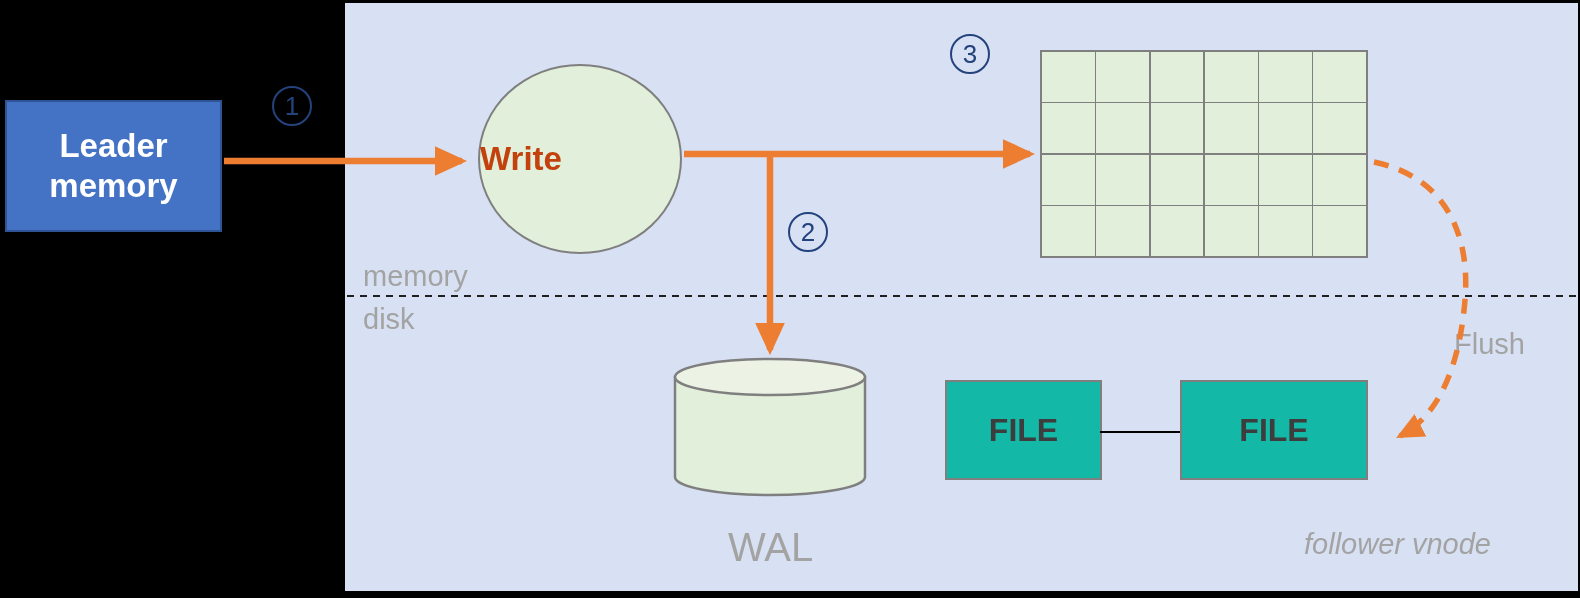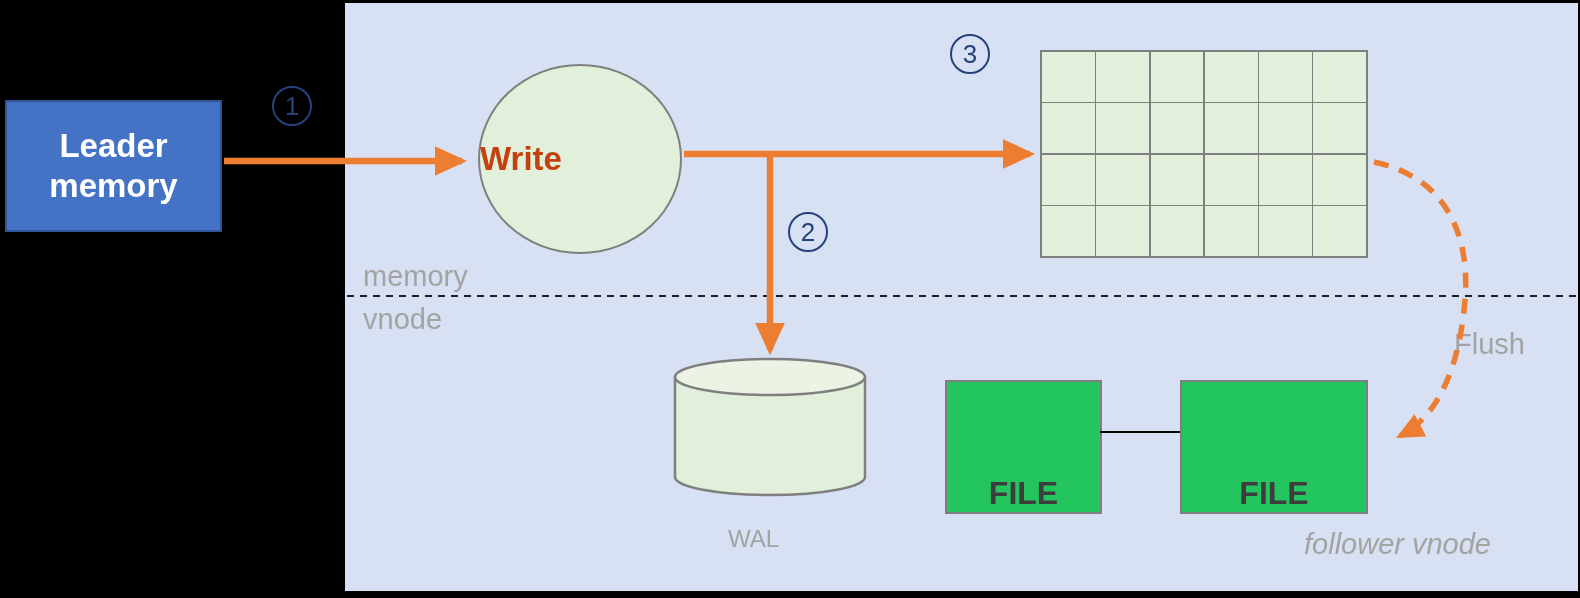--- a/index.html
+++ b/index.html
@@ -23,43 +23,43 @@
     display:flex;align-items:center;justify-content:flex-start;
     font-size:33px;font-weight:bold;color:#c2410c;
   }
   .memtable{
     position:absolute;left:1040px;top:50px;width:328px;height:208px;
     background:#7f7f7f;border:2px solid #7f7f7f;box-sizing:border-box;
     display:grid;gap:1.5px;
   }
   .memtable .cell{background:#e2efda;}
   .file-box{
-    position:absolute;top:380px;height:134px;
-    background:#22c55e;border:2px solid #7f7f7f;box-sizing:border-box;
-    display:flex;align-items:flex-end;justify-content:center;
+    position:absolute;top:380px;height:100px;
+    background:#14b8a6;border:2px solid #7f7f7f;box-sizing:border-box;
+    display:flex;align-items:center;justify-content:center;
     font-size:32px;font-weight:bold;color:#3d3d3d;
   }
   .file-a{left:945px;width:157px;}
   .file-b{left:1180px;width:188px;}
   .file-connector{
     position:absolute;left:1100px;top:431px;width:82px;height:2px;background:#000;
   }
   .step-badge{
     position:absolute;width:40px;height:40px;border:2.5px solid #24427c;
     border-radius:50%;box-sizing:border-box;color:#24427c;
     display:flex;align-items:center;justify-content:center;
     font-size:26px;font-weight:500;background:transparent;
   }
   .step-1{left:272px;top:86px;}
   .step-2{left:788px;top:212px;}
   .step-3{left:950px;top:34px;}
   .label{position:absolute;color:#a3a3a3;white-space:nowrap;}
   .memory-label{left:363px;top:260px;font-size:29px;}
   .disk-label{left:363px;top:303px;font-size:29px;}
-  .wal-label{left:728px;top:525px;font-size:24px;text-align:right;}
+  .wal-label{left:728px;top:525px;font-size:40px;text-align:right;}
   .flush-label{left:1454px;top:328px;font-size:29px;}
   .follower-label{left:1304px;top:528px;font-size:29px;font-style:italic;}
   .overlay{position:absolute;left:0;top:0;pointer-events:none;}
 </style>
 </head>
 <body>
 
 <div class="stage">
 
   <div class="panel"></div>
@@ -104,21 +104,21 @@
       <div class="cell"></div>
       <div class="cell"></div>
       <div class="cell"></div>
       <div class="cell"></div>
       <div class="cell"></div>
       <div class="cell"></div>
       <div class="cell"></div>
     </div>
 
   <div class="label memory-label">memory</div>
-  <div class="label disk-label">vnode</div>
+  <div class="label disk-label">disk</div>
 
   <div class="file-box file-a">
     <span>FILE</span>
   </div>
   <div class="file-connector"></div>
   <div class="file-box file-b">
     <span>FILE</span>
   </div>
 
   <div class="label wal-label">WAL</div>

